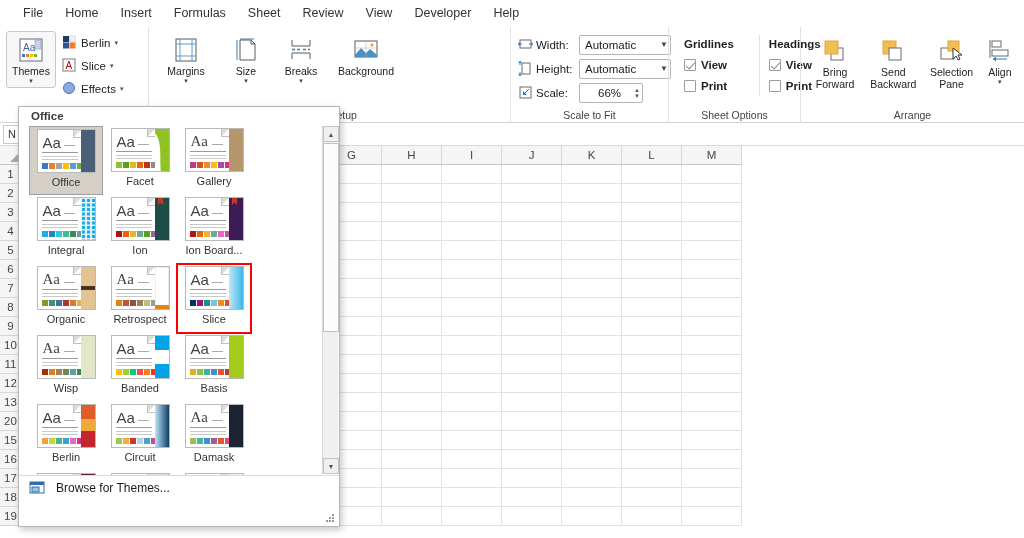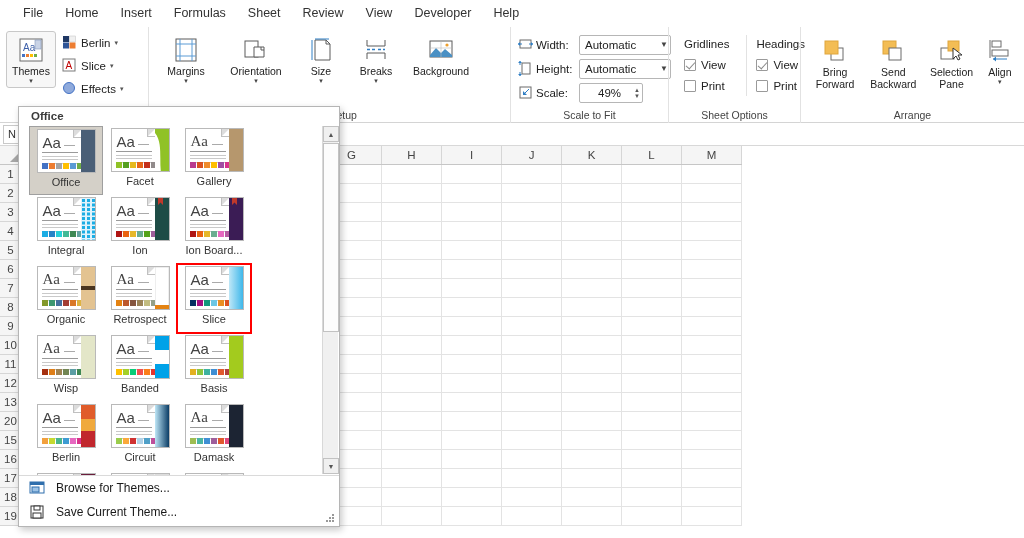--- a/index.html
+++ b/index.html
@@ -75,21 +75,21 @@
     font-size: 11.5px; justify-content: space-between;
   }
   .sf-spin {
     width: 64px; height: 20px; border: 1px solid #b6b6b6; background: #fff;
     border-radius: 2px; display: flex; align-items: center; padding: 0 2px 0 5px;
     font-size: 11.5px; justify-content: space-between;
   }
   .spin-arrows { display:flex; flex-direction:column; font-size:6px; color:#555; line-height:6px;}
 
   
-  .so-cols { display: flex; gap: 8px; padding-top: 1px; }
+  .so-cols { display: flex; gap: 16px; padding-top: 1px; font-weight: bold; }
   .so-col { padding: 0 9px; }
   .so-col + .so-col { border-left: 1px solid #e2e2e2; }
   .so-head { font-size: 11.5px; color: #222; text-align: center; height: 19px; line-height: 19px; }
   .so-chk { display: flex; align-items: center; gap: 5px; height: 21px; font-size: 11.5px; color: #222; }
   .cbox {
     width: 12px; height: 12px; border: 1px solid #9a9a9a; background: #fff;
     border-radius: 1px; position: relative;
   }
   .cbox.on::after {
     content: ""; position: absolute; left: 3px; top: 0px; width: 4px; height: 8px;
@@ -285,31 +285,20 @@
           <div class="bigbtn wide">
             <div class="ico">
               <svg width="26" height="26" viewBox="0 0 26 26">
                 <rect x="3" y="2" width="20" height="22" fill="#fff" stroke="#5b5b5b"></rect>
                 <path d="M7 2v22M19 2v22M3 7h20M3 19h20" stroke="#5b9bd5" stroke-width="1"></path>
               </svg>
             </div>
             <div class="lbl">Margins</div>
             <div class="caret">▾</div>
           </div>
-          <div class="bigbtn xwide">
-            <div class="ico">
-              <svg width="26" height="26" viewBox="0 0 26 26">
-                <rect x="2" y="4" width="13" height="16" fill="#fff" stroke="#5b5b5b"></rect>
-                <path d="M11 10h10v10H11z" fill="#fff" stroke="#5b5b5b"></path>
-                <path d="M18 10v3h3" fill="none" stroke="#5b5b5b"></path>
-              </svg>
-            </div>
-            <div class="lbl">Orientation</div>
-            <div class="caret">▾</div>
-          </div>
           <div class="bigbtn ">
             <div class="ico">
               <svg width="26" height="26" viewBox="0 0 26 26">
                 <path d="M7 3h11l4 4v16H7z" fill="#fff" stroke="#5b5b5b"></path>
                 <path d="M18 3v4h4" fill="none" stroke="#5b5b5b"></path>
                 <path d="M4 3v20M7 2h14" stroke="#2f7ec4"></path>
               </svg>
             </div>
             <div class="lbl">Size</div>
             <div class="caret">▾</div>
@@ -372,21 +361,21 @@
         <div class="sf-row">
           <span class="sico">
             <svg width="15" height="15" viewBox="0 0 15 15">
               <rect x="2" y="2" width="11" height="11" fill="none" stroke="#6b6b6b"></rect>
               <path d="M11 4L5 10" stroke="#2f7ec4"></path>
                 <path d="M5 6v4h4" fill="#2f7ec4"></path>
             </svg>
           </span>
           <span class="sf-label">Scale:</span>
           <span class="sf-spin">
-            <span style="flex:1;text-align:center">49%</span>
+            <span style="flex:1;text-align:center">66%</span>
             <span class="spin-arrows">
                 <span>▲</span>
                 <span>▼</span>
               </span>
           </span>
         </div>
       </div>
       <div class="rgroup-label">Scale to Fit</div>
     </div>
 
@@ -1267,30 +1256,20 @@
         <div class="tp-item">
           <span class="mico">
             <svg width="16" height="16" viewBox="0 0 16 16">
               <rect x="1" y="2" width="14" height="11" fill="#fff" stroke="#2f6fad"></rect>
               <rect x="1" y="2" width="14" height="3" fill="#2f6fad"></rect>
               <rect x="3" y="7" width="7" height="5" fill="#9dc3e6" stroke="#2f6fad"></rect>
             </svg>
           </span>
           <span class="lbl">Browse for Themes...</span>
         </div>
-        <div class="tp-item">
-          <span class="mico">
-            <svg width="16" height="16" viewBox="0 0 16 16">
-              <rect x="2" y="2" width="12" height="12" fill="#fff" stroke="#333"></rect>
-              <rect x="5" y="2" width="6" height="4" fill="#fff" stroke="#333"></rect>
-              <rect x="4" y="9" width="8" height="5" fill="#fff" stroke="#333"></rect>
-            </svg>
-          </span>
-          <span class="lbl">Save Current Theme...</span>
-        </div>
       </div>
 
     <div class="tp-grip">
       <i style="left:6px;top:0"></i>
         <i style="left:3px;top:3px"></i>
         <i style="left:6px;top:3px"></i>
       <i style="left:0;top:6px"></i>
         <i style="left:3px;top:6px"></i>
         <i style="left:6px;top:6px"></i>
     </div>

